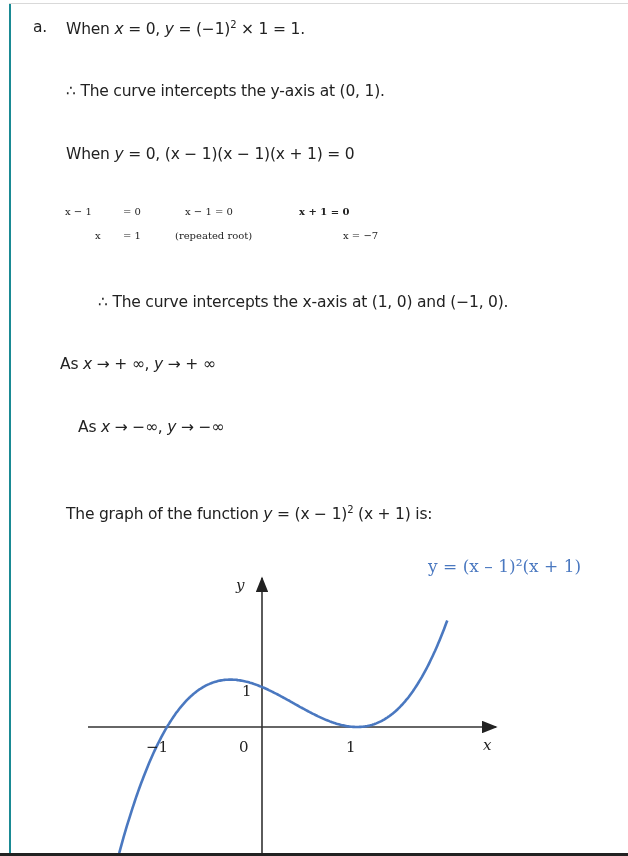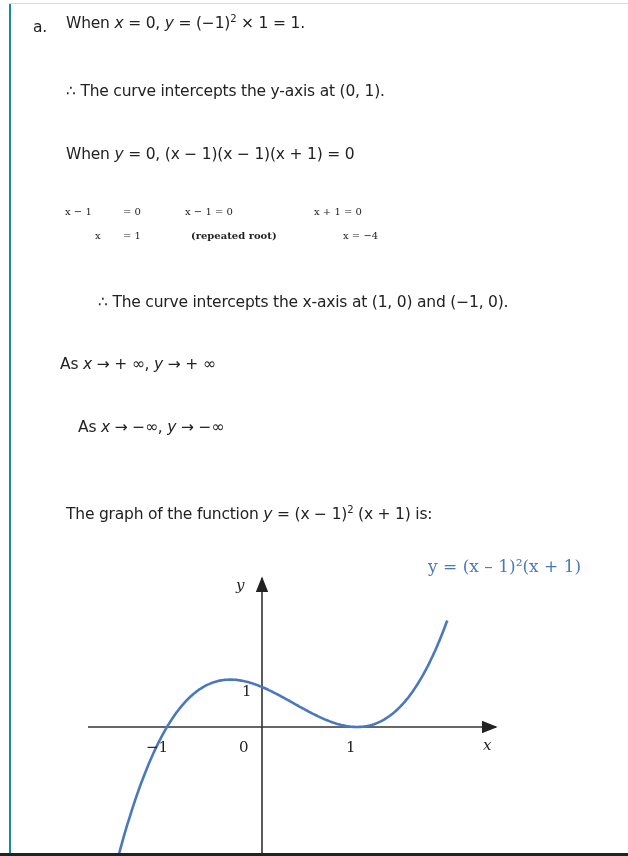--- a/index.html
+++ b/index.html
@@ -16,34 +16,34 @@
   svg { position: absolute; left: 0; top: 0; }
 </style>
 </head>
 <body>
 
 <div class="topline"></div>
 <div class="leftbar"></div>
 
 <div class="t label-a">a.</div>
 
-<div class="t" style="left:66px; top:14px;"><span>When </span><i>x</i><span> = 0, </span><i>y</i><span> = (−1)</span><sup>2</sup><span> × 1 = 1.</span></div>
+<div class="t" style="left:66px; top:20px;"><span>When </span><i>x</i><span> = 0, </span><i>y</i><span> = (−1)</span><sup>2</sup><span> × 1 = 1.</span></div>
 
 <div class="t" style="left:66px; top:82px;text-align:right;">∴ The curve intercepts the y-axis at (0, 1).</div>
 
 <div class="t" style="left:66px; top:145px;"><span>When </span><i>y</i><span> = 0, (x − 1)(x − 1)(x + 1) = 0</span></div>
 
 <div class="math" style="left:65px; top:206px;">x − 1</div>
 <div class="math" style="left:123px; top:206px;">= 0</div>
 <div class="math" style="left:95px; top:230px;">x</div>
 <div class="math" style="left:123px; top:230px;">= 1</div>
 <div class="math" style="left:185px; top:206px;">x − 1 = 0</div>
-<div class="math" style="left:191px; top:230px;font-weight:bold;">(repeated root)</div>
-<div class="math" style="left:314px; top:206px;">x + 1 = 0</div>
-<div class="math" style="left:343px; top:230px;">x = −4</div>
+<div class="math" style="left:175px; top:230px;">(repeated root)</div>
+<div class="math" style="left:299px; top:206px;font-weight:bold;">x + 1 = 0</div>
+<div class="math" style="left:343px; top:230px;">x = −7</div>
 
 <div class="t" style="left:66px; top:293px;margin-left:32px;">∴ The curve intercepts the x-axis at (1, 0) and (−1, 0).</div>
 
 <div class="t" style="left:60px; top:355px;"><span>As </span><i>x</i><span> → + ∞, </span><i>y</i><span> → + ∞</span></div>
 
 <div class="t" style="left:66px; top:418px;margin-left:12px;"><span>As </span><i>x</i><span> → −∞, </span><i>y</i><span> → −∞</span></div>
 
 <div class="t" style="left:66px; top:505px;"><span>The graph of the function </span><i>y</i><span> = (x − 1)</span><sup>2</sup><span> (x + 1) is:</span></div>
 
 <svg width="628" height="856">

